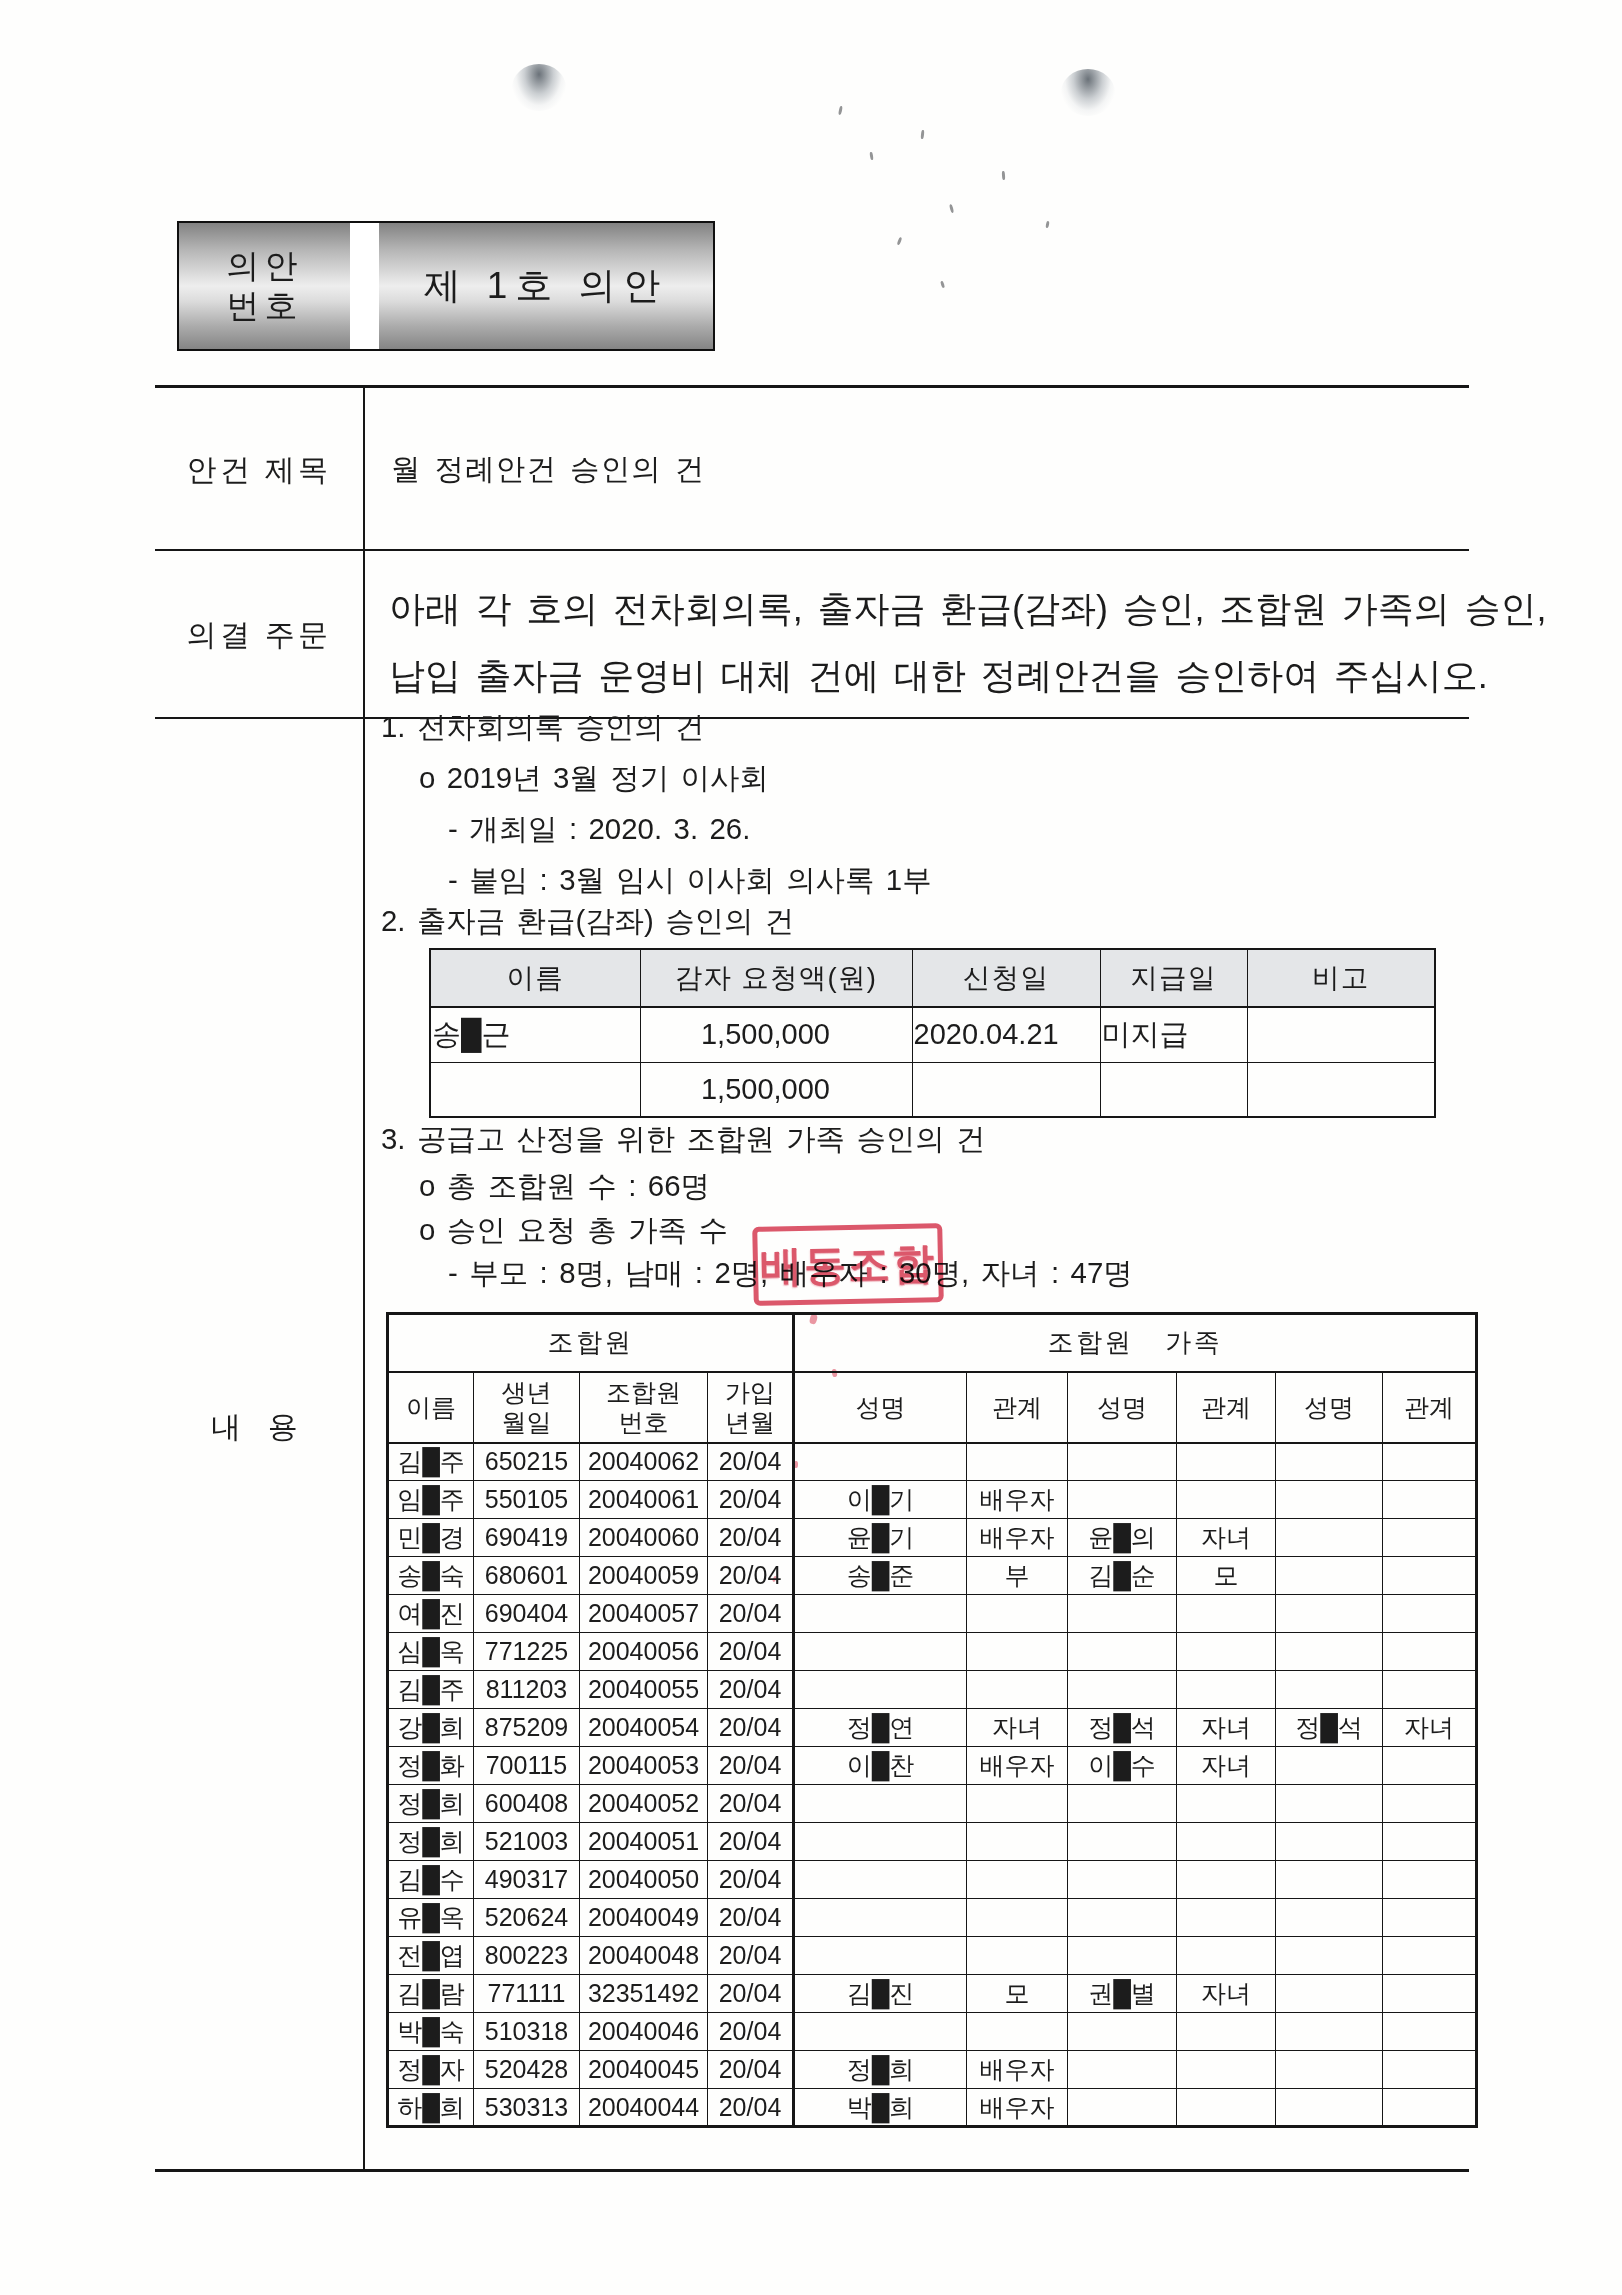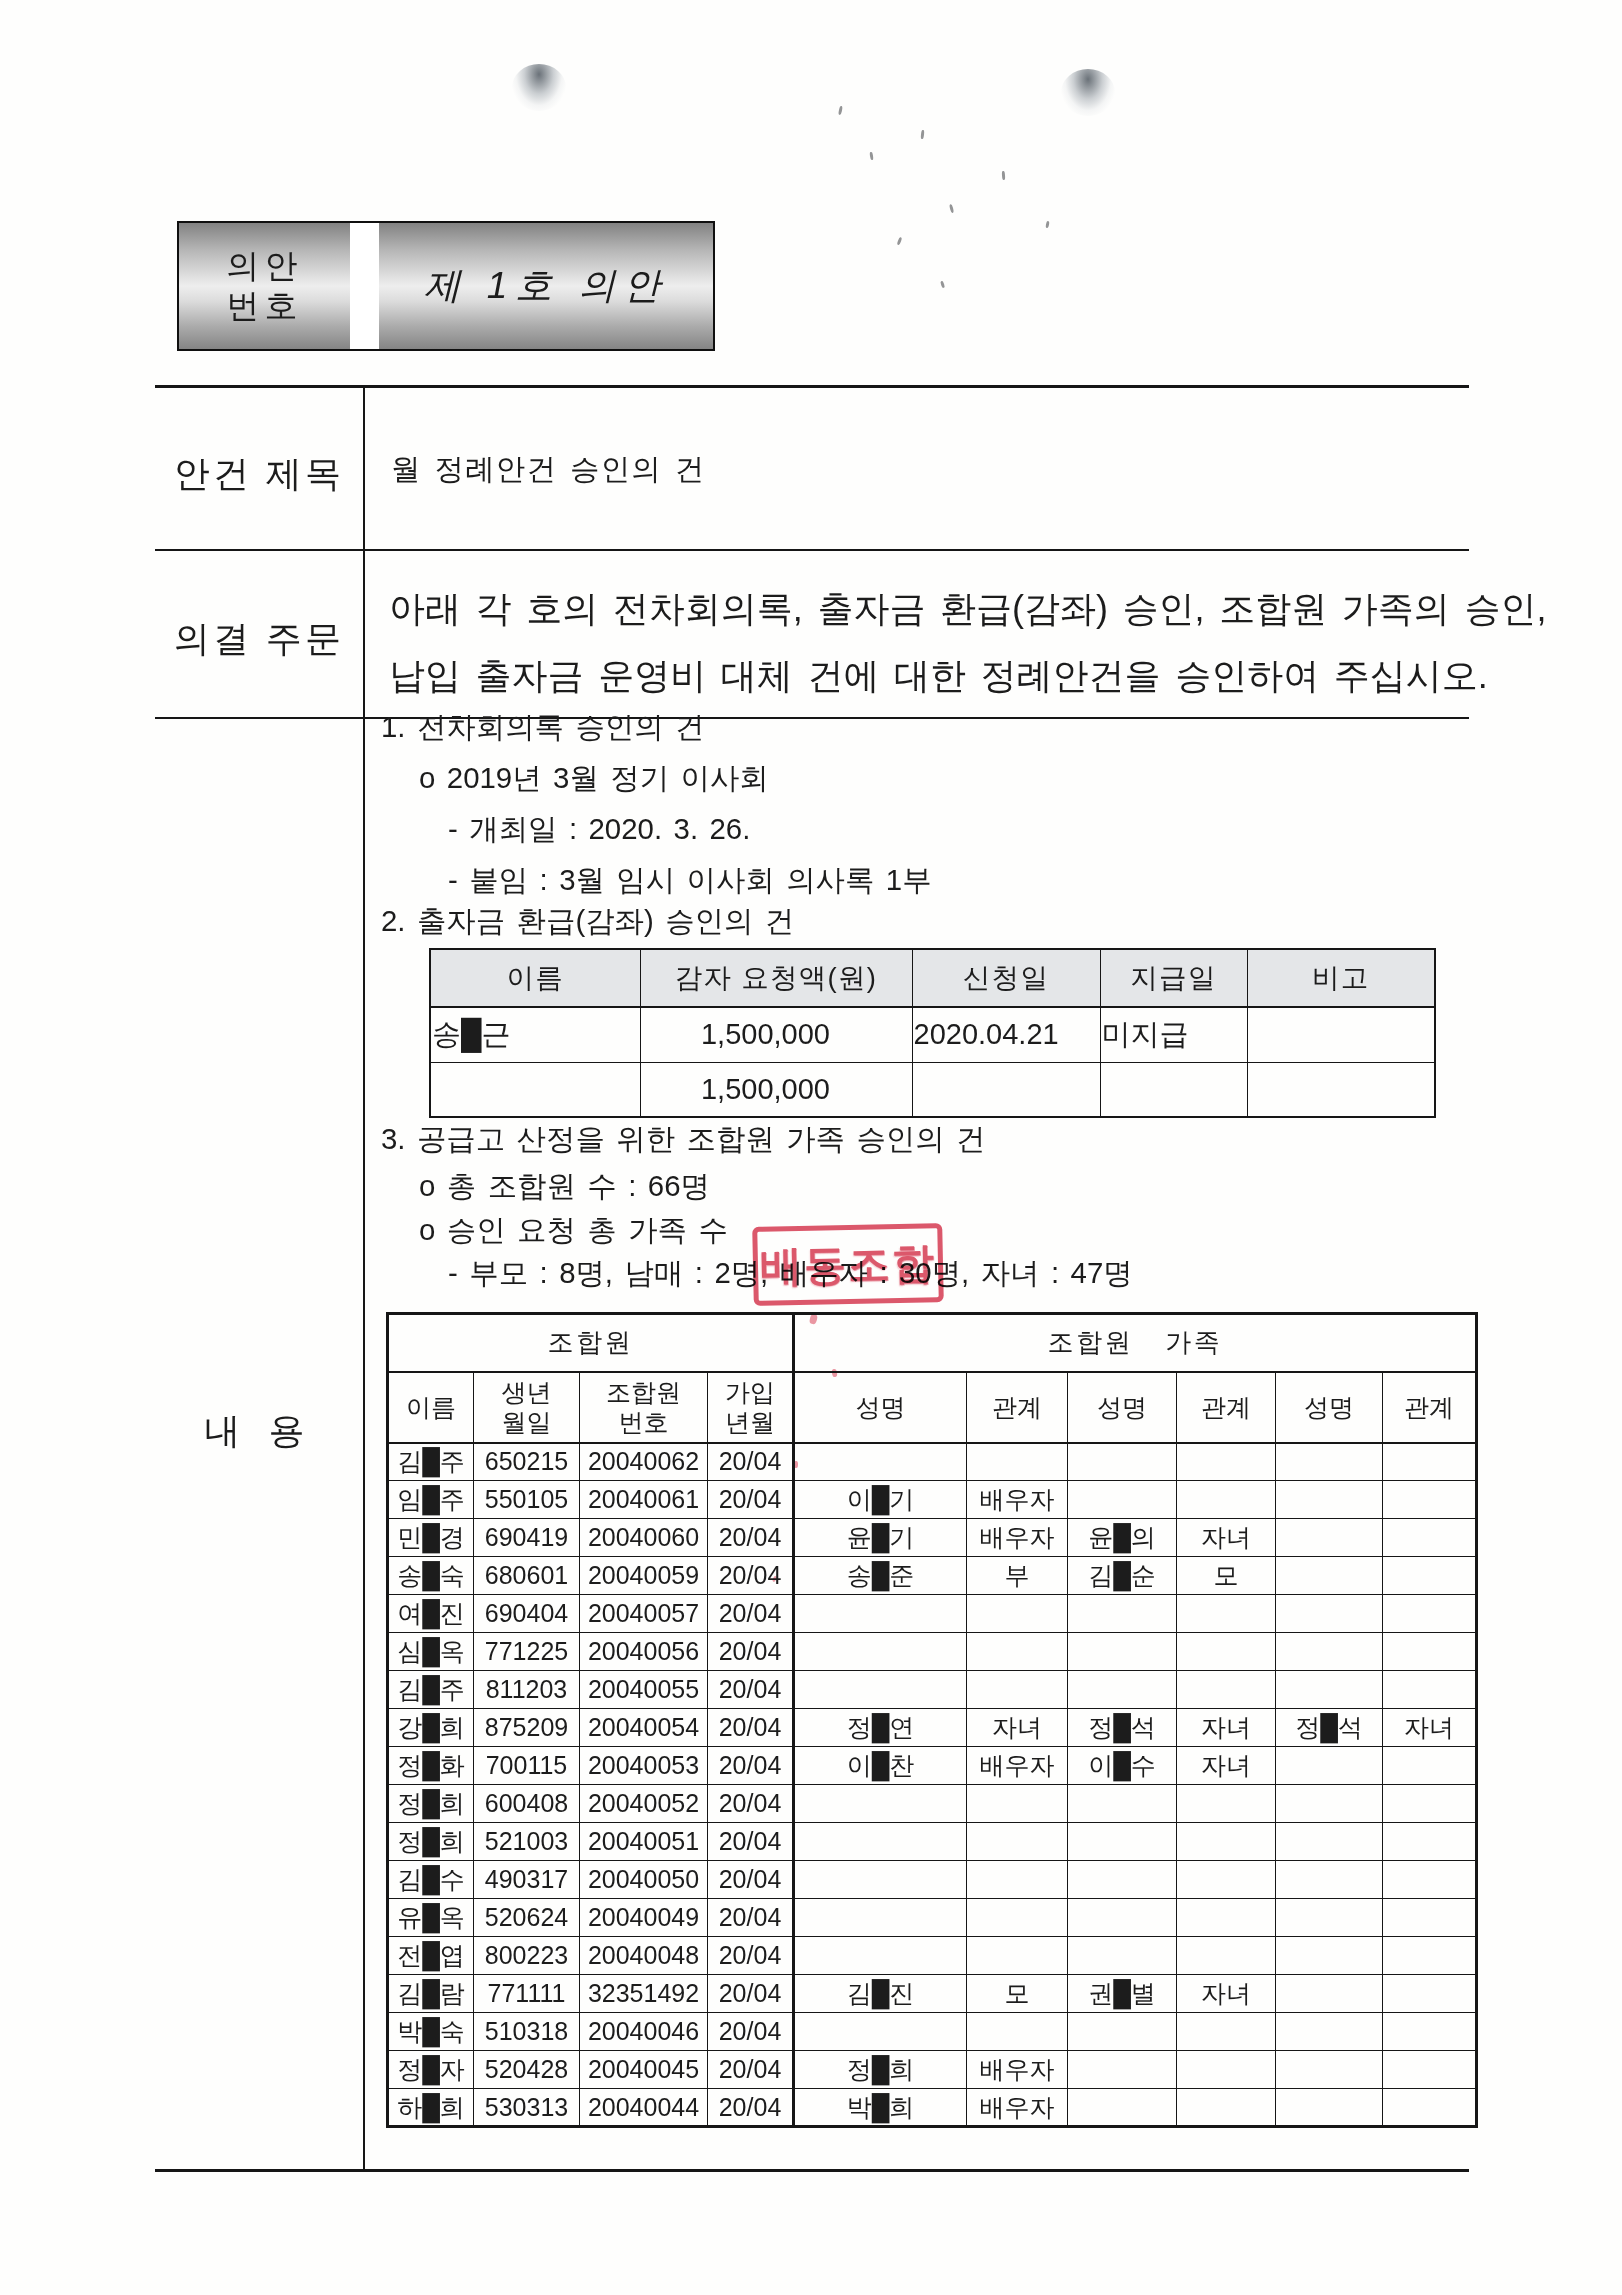--- a/index.html
+++ b/index.html
@@ -17,26 +17,26 @@
   
   .agenda-box{position:absolute;left:177px;top:221px;width:538px;height:130px;
     border:2.6px solid #101010;box-sizing:border-box;
     background:linear-gradient(180deg,#828282 0%,#b7b7b7 22%,#eeeeee 50%,#dcdcdc 62%,#ababab 82%,#858585 100%);}
   .agenda-box .label{position:absolute;left:0;top:0;width:171px;height:100%;
     display:flex;flex-direction:column;justify-content:center;align-items:center;
     font-size:33px;line-height:1.22;letter-spacing:5.2px;font-weight:500;}
   .agenda-box .white-bar{position:absolute;left:171px;top:0;width:29px;height:100%;background:#ffffff;}
   .agenda-box .title{position:absolute;left:200px;top:0;right:0;height:100%;
     display:flex;align-items:center;justify-content:center;
-    font-size:37px;letter-spacing:7.9px;font-weight:500;font-style:italic;}
+    font-size:37px;letter-spacing:7.9px;font-weight:500;}
   
   .hline{position:absolute;left:155px;width:1314px;background:#161616;}
   .vline{position:absolute;background:#161616;}
   .row-label{position:absolute;left:155px;width:208px;text-align:center;
-    font-size:36px;letter-spacing:3.3px;}
+    font-size:30px;letter-spacing:3.3px;}
   
   .txt{position:absolute;font-size:29.4px;line-height:37px;white-space:nowrap;word-spacing:3.3px;}
   .res{position:absolute;font-size:36px;line-height:67px;white-space:nowrap;word-spacing:4.6px;}
   
   table{border-collapse:collapse;table-layout:fixed;}
   td,th{box-sizing:border-box;overflow:hidden;font-weight:400;}
   .refund-table{position:absolute;left:429px;top:948px;width:1006px;
     border:2px solid #161616;font-size:27.5px;}
   .refund-table th{border:1.3px solid #161616;border-bottom:2px solid #161616;
     height:58px;background:#e4e6e8;font-size:27.5px;letter-spacing:1.3px;}

